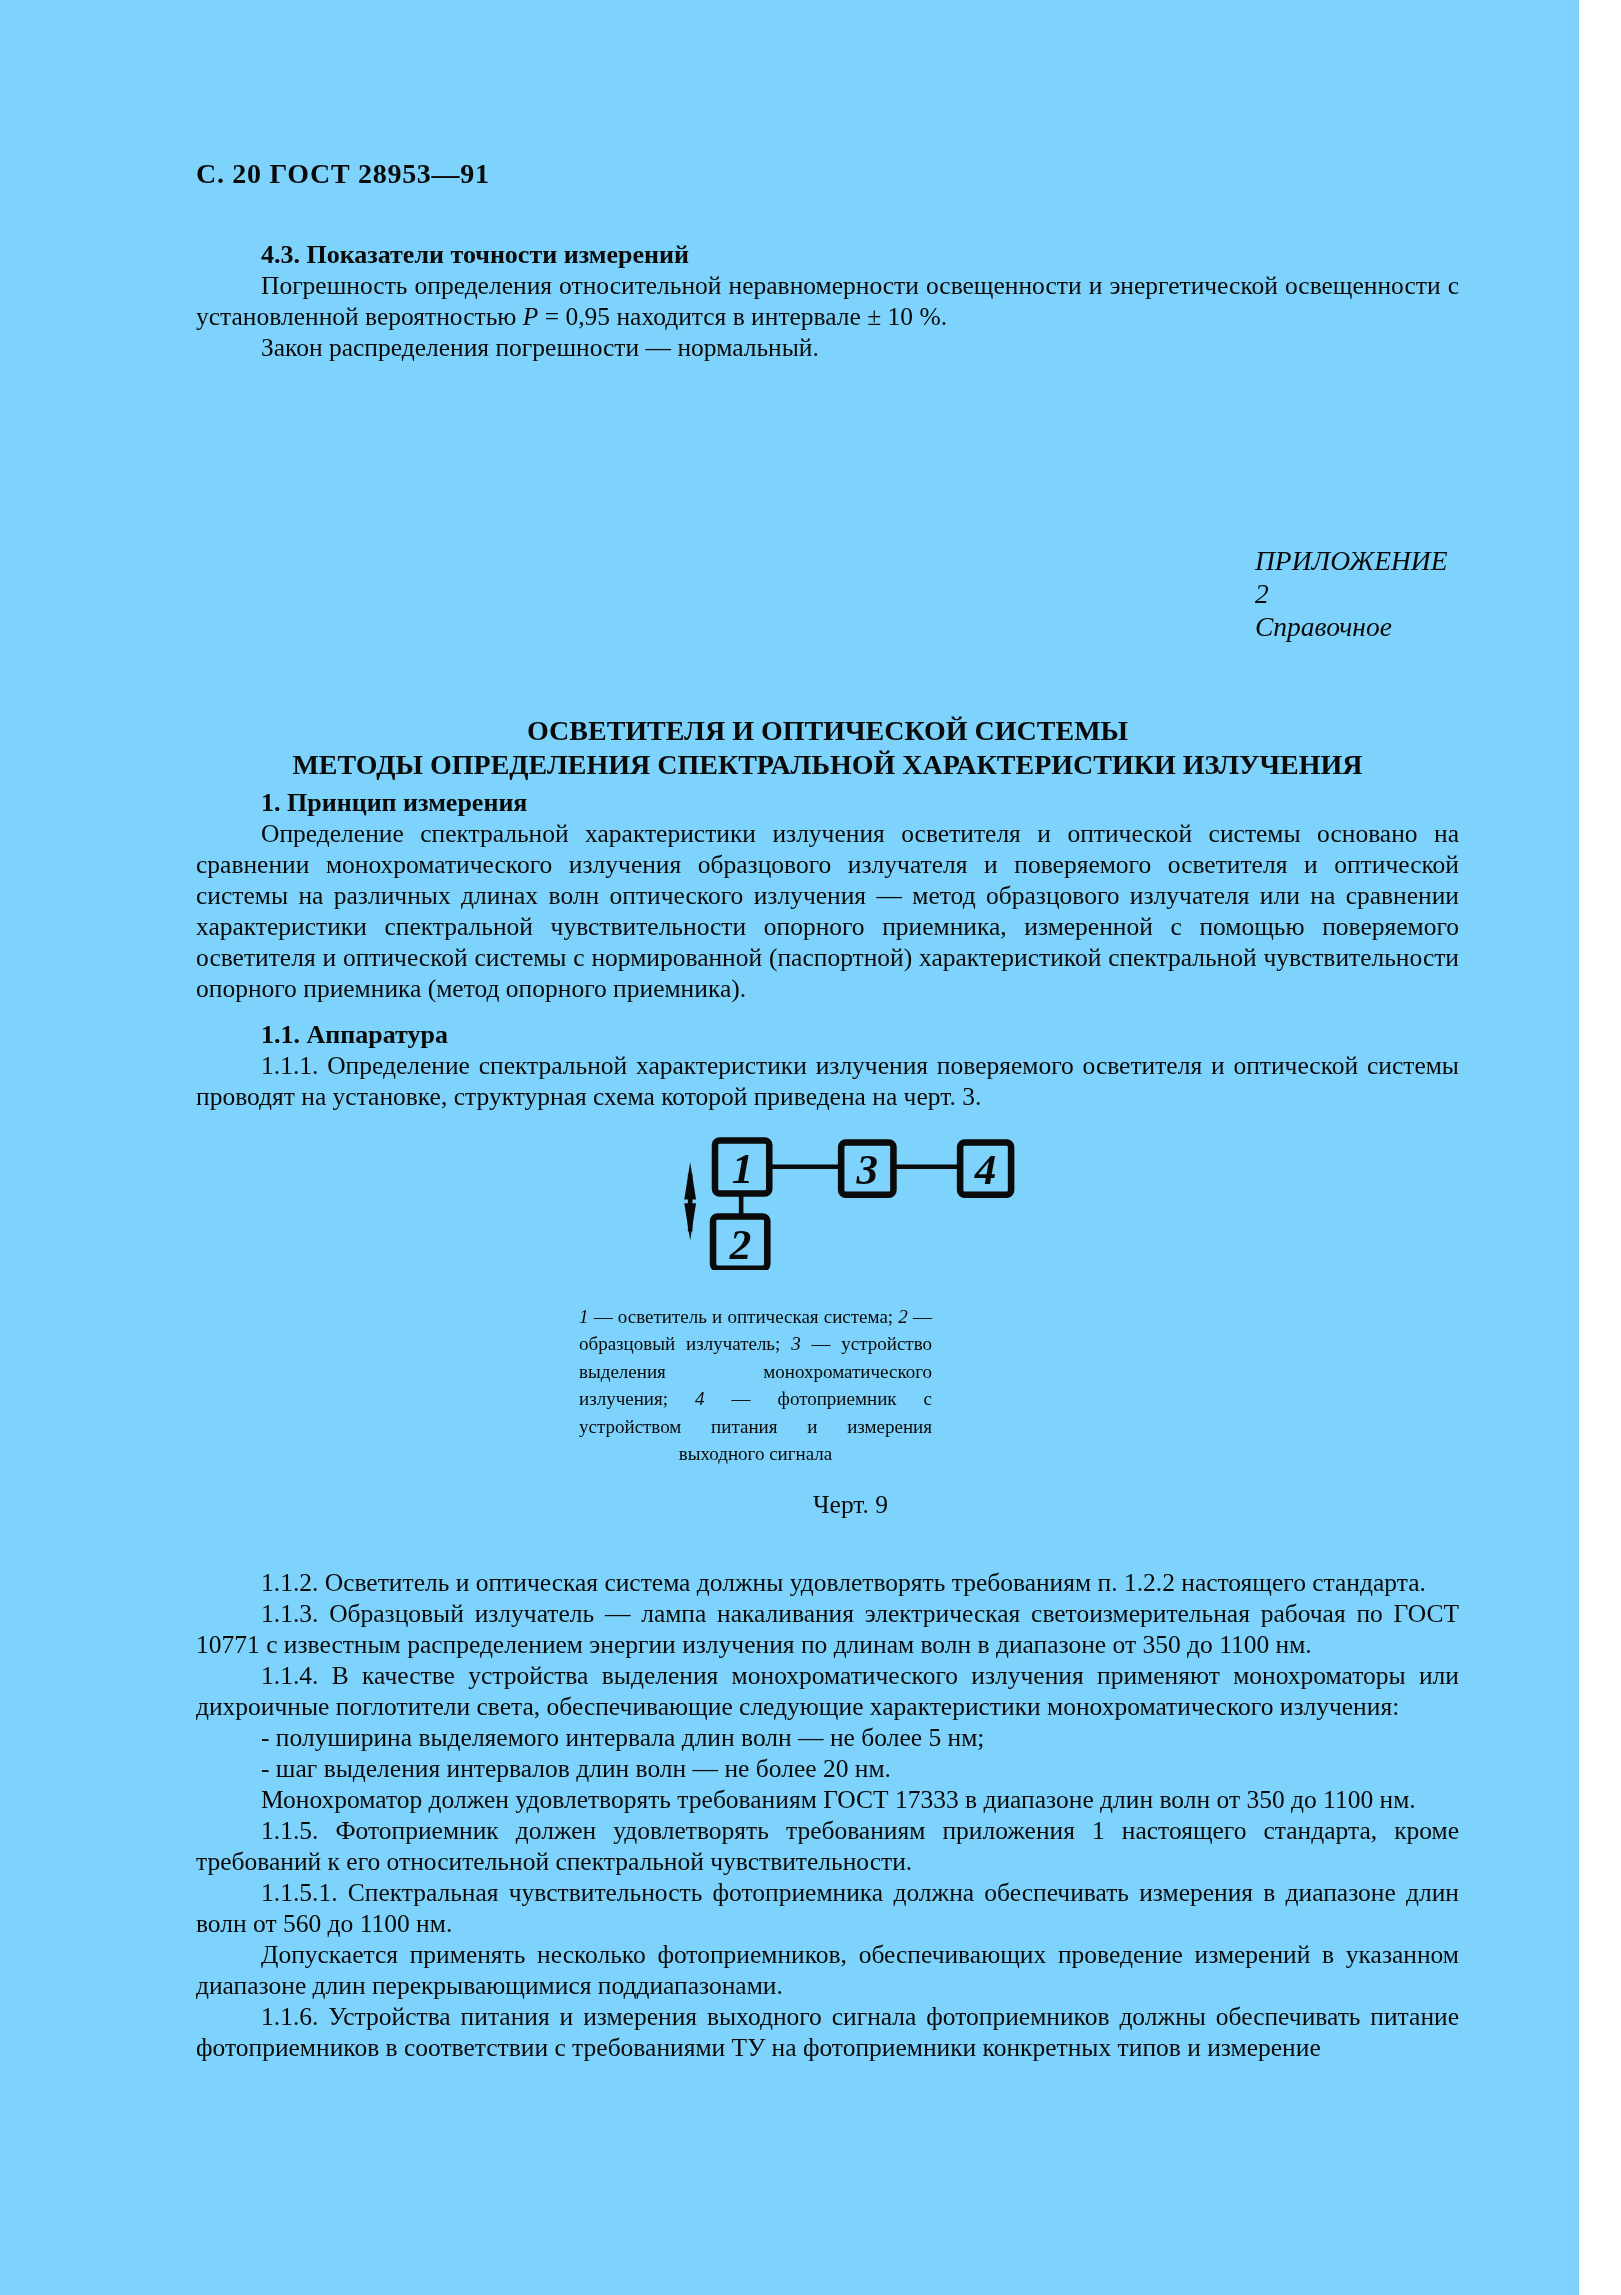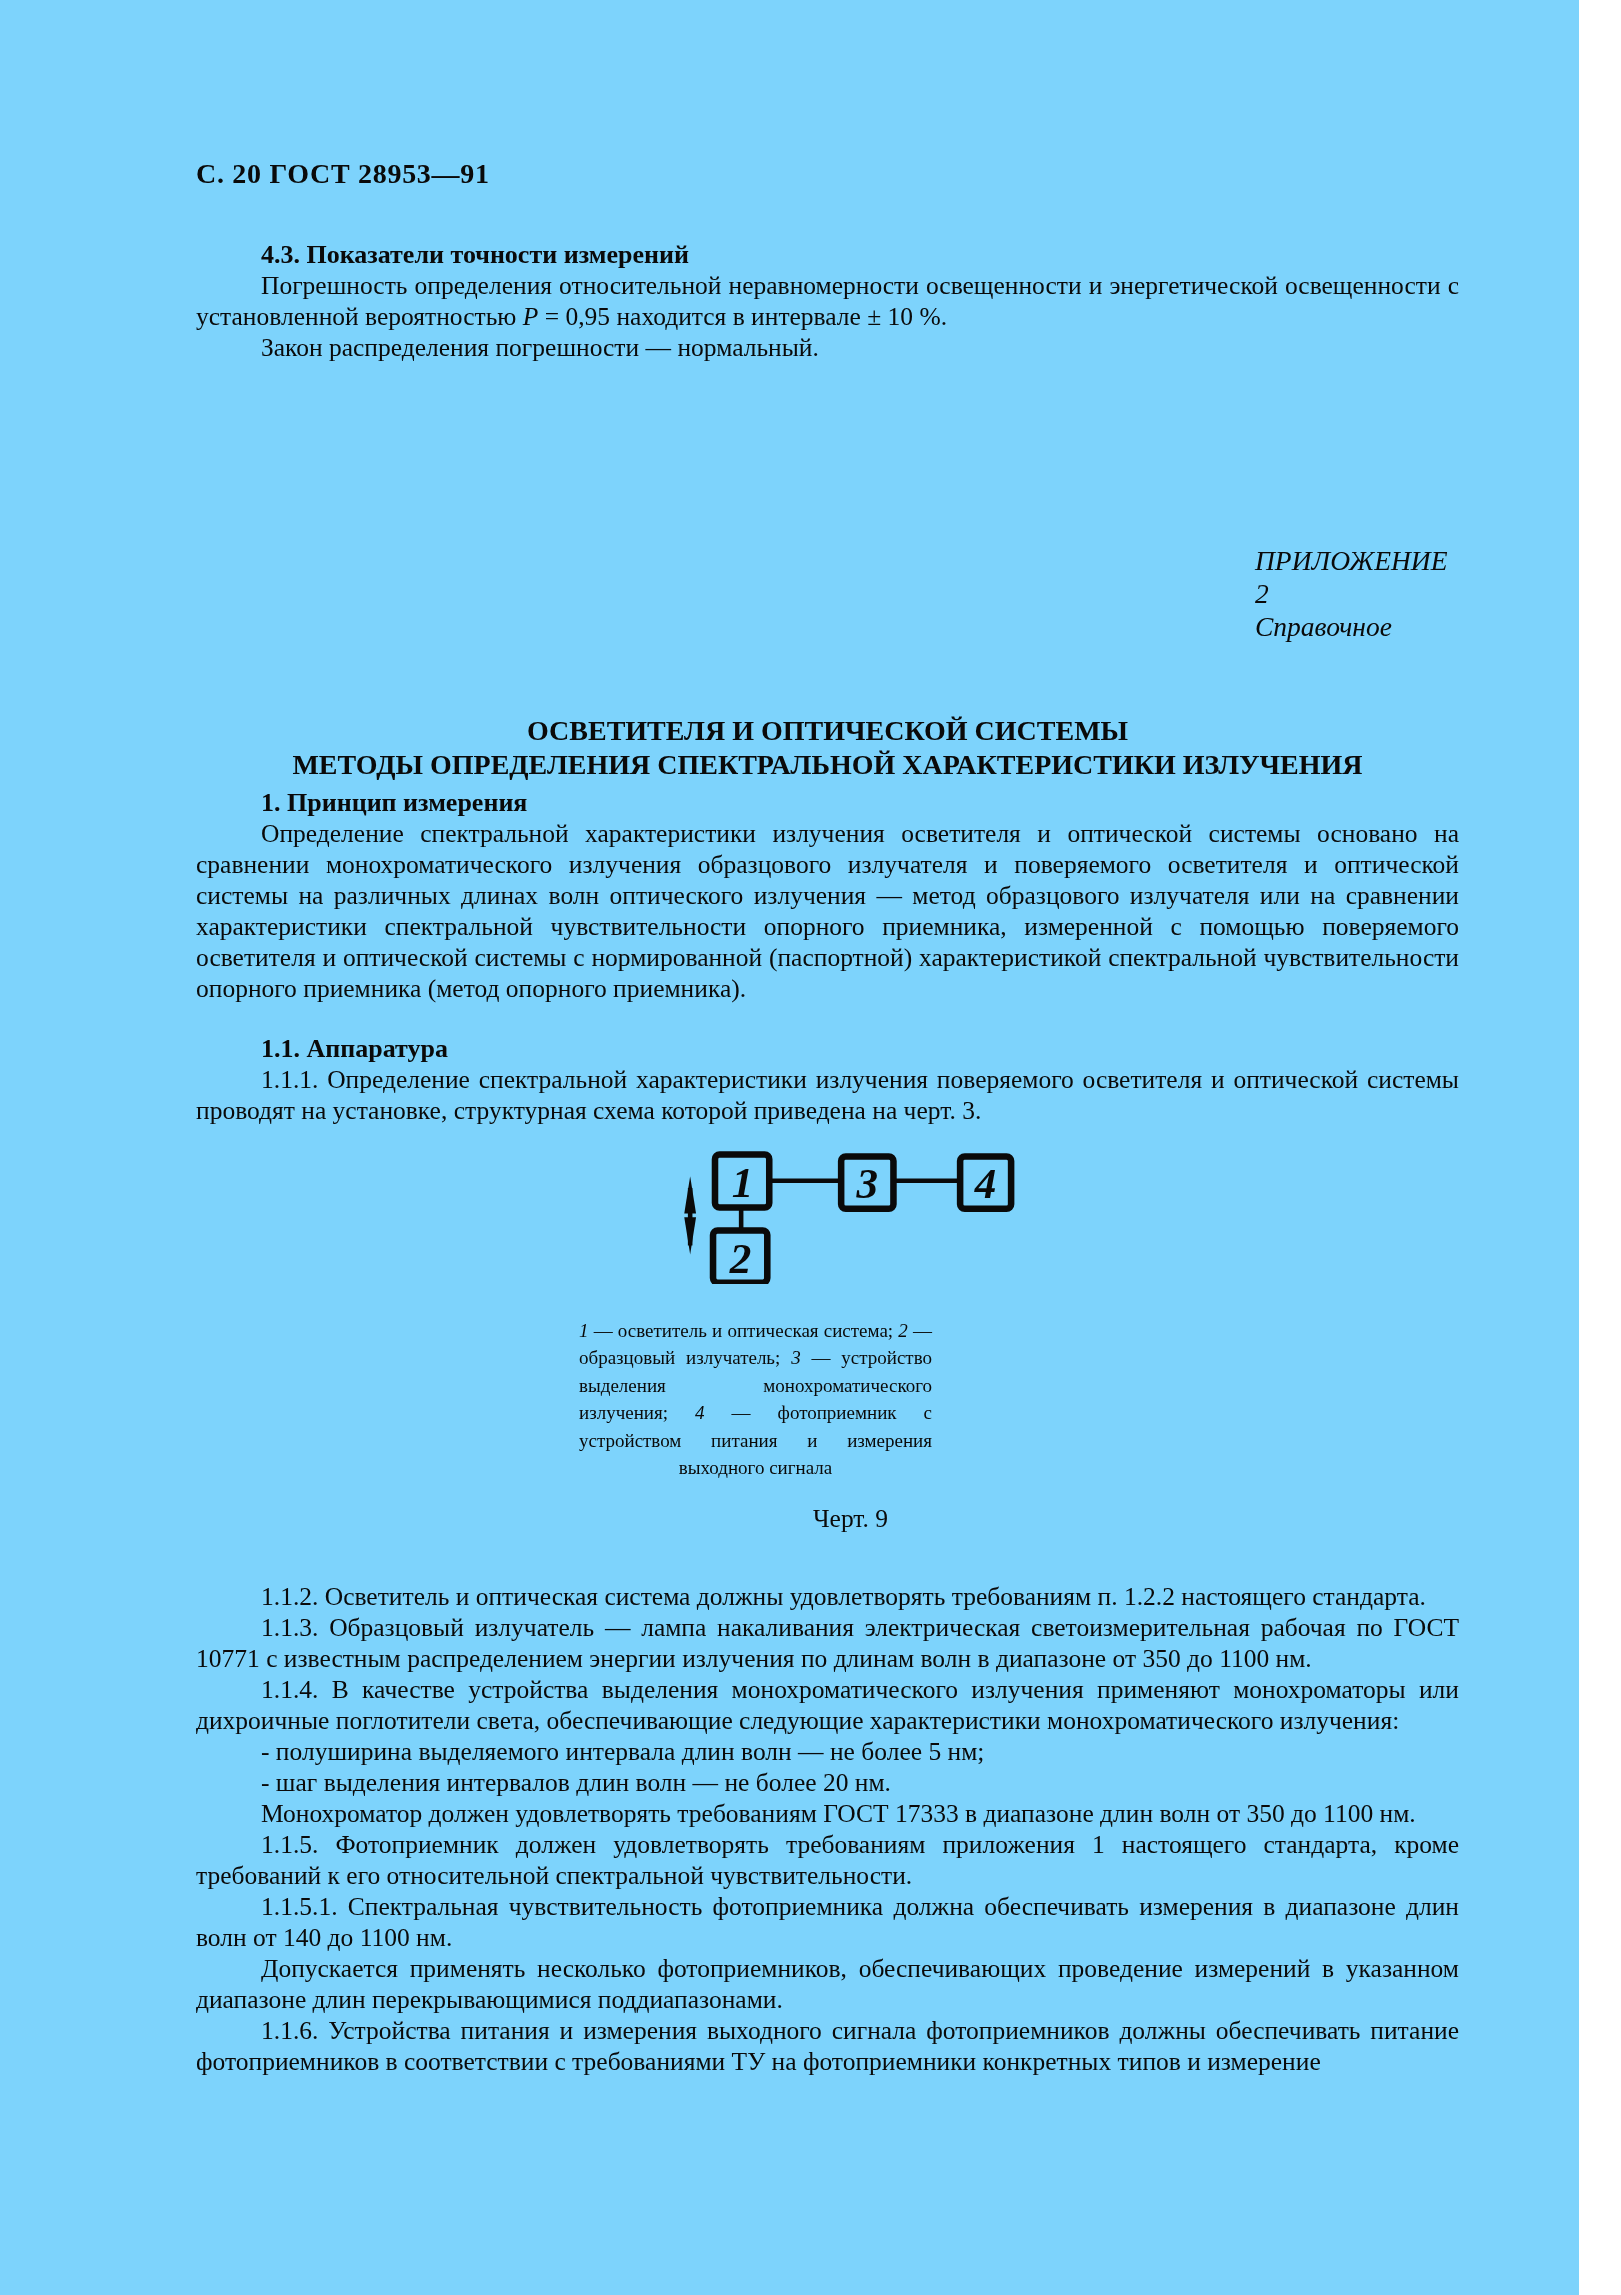--- a/index.html
+++ b/index.html
@@ -19,21 +19,21 @@
   .hdr { font-weight:bold; font-size:28px; line-height:31px; letter-spacing:0.7px; }
   .h43 { font-weight:bold; font-size:26px; line-height:31px; text-indent:65px; margin:50px 0 0 0; }
   p.body { font-size:25.5px; line-height:31px; text-align:justify; margin:0; }
   .ind { text-indent:65px; }
   .it { font-style:italic; }
   .annex { margin:181px 0 0 1059px; font-style:italic; font-size:27.5px; line-height:33px; }
   .app-title { font-weight:bold; font-size:28px; line-height:34px; text-align:center; margin:71px 0 0 0; }
   .sec-h { font-weight:bold; font-size:26px; line-height:31px; margin:0; }
   .principle-h { margin-top:5.2px; text-indent:65px; }
   .method-h { margin-top:22px; text-align:center; }
-  .apparatus-h { margin-top:29px; text-indent:65px; }
+  .apparatus-h { margin-top:15px; text-indent:65px; }
   .figure { margin:23.6px 0 0 0; }
   .diagram { display:block; margin-left:483px; }
   .caption { margin:33px 0 0 383px; width:353px; font-size:19px; line-height:27.5px;
              text-align:justify; text-align-last:center; }
   .cap-num { font-style:italic; }
   .fig-label { margin:21.6px 0 0 478px; width:353px; text-align:center; font-size:25.5px; line-height:31px; }
   .tail-first { margin-top:47px !important; }
 </style>
 </head>
 <body>
@@ -95,19 +95,19 @@
       <div class="fig-label">Черт. 9</div>
     </div>
 
     <p class="body ind tail-first">1.1.2. Осветитель и оптическая система должны удовлетворять требованиям п. 1.2.2 настоящего стандарта.</p>
     <p class="body ind">1.1.3. Образцовый излучатель — лампа накаливания электрическая светоизмерительная рабочая по ГОСТ 10771 с известным распределением энергии излучения по длинам волн в диапазоне от 350 до 1100 нм.</p>
     <p class="body ind">1.1.4. В качестве устройства выделения монохроматического излучения применяют монохроматоры или дихроичные поглотители света, обеспечивающие следующие характеристики монохроматического излучения:</p>
     <p class="body ind">- полуширина выделяемого интервала длин волн — не более 5 нм;</p>
     <p class="body ind">- шаг выделения интервалов длин волн — не более 20 нм.</p>
     <p class="body ind">Монохроматор должен удовлетворять требованиям ГОСТ 17333 в диапазоне длин волн от 350 до 1100 нм.</p>
     <p class="body ind">1.1.5. Фотоприемник должен удовлетворять требованиям приложения 1 настоящего стандарта, кроме требований к его относительной спектральной чувствительности.</p>
-    <p class="body ind">1.1.5.1. Спектральная чувствительность фотоприемника должна обеспечивать измерения в диапазоне длин волн от 140 до 1100 нм.</p>
+    <p class="body ind">1.1.5.1. Спектральная чувствительность фотоприемника должна обеспечивать измерения в диапазоне длин волн от 560 до 1100 нм.</p>
     <p class="body ind">Допускается применять несколько фотоприемников, обеспечивающих проведение измерений в указан­ном диапазоне длин перекрывающимися поддиапазонами.</p>
     <p class="body ind">1.1.6. Устройства питания и измерения выходного сигнала фотоприемников должны обеспечивать питание фотоприемников в соответствии с требованиями ТУ на фотоприемники конкретных типов и измерение</p>
 
   </div>
 </div>
 
 
 </body></html>

